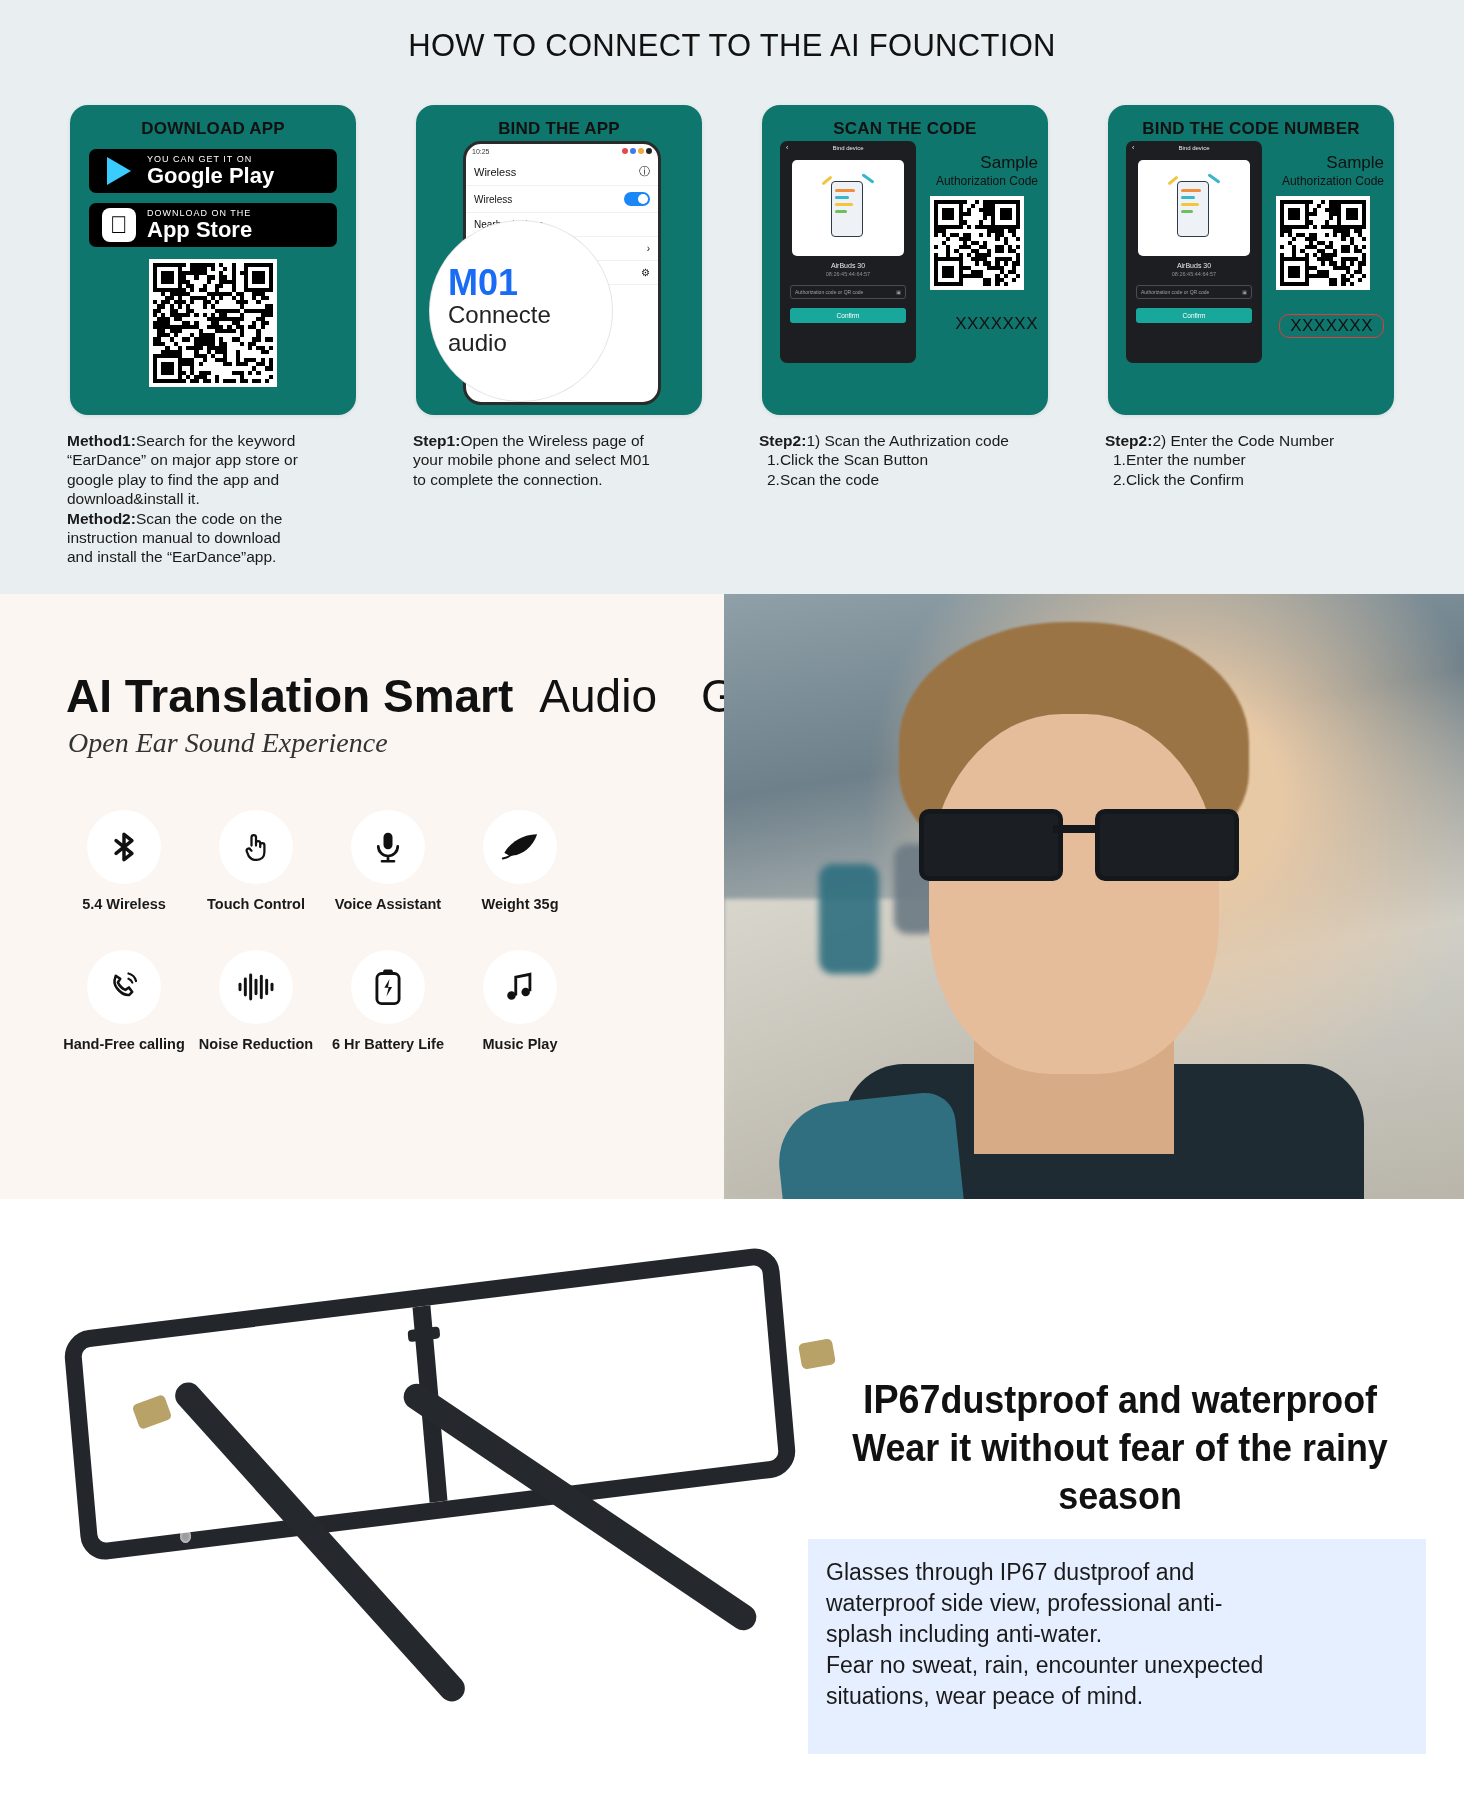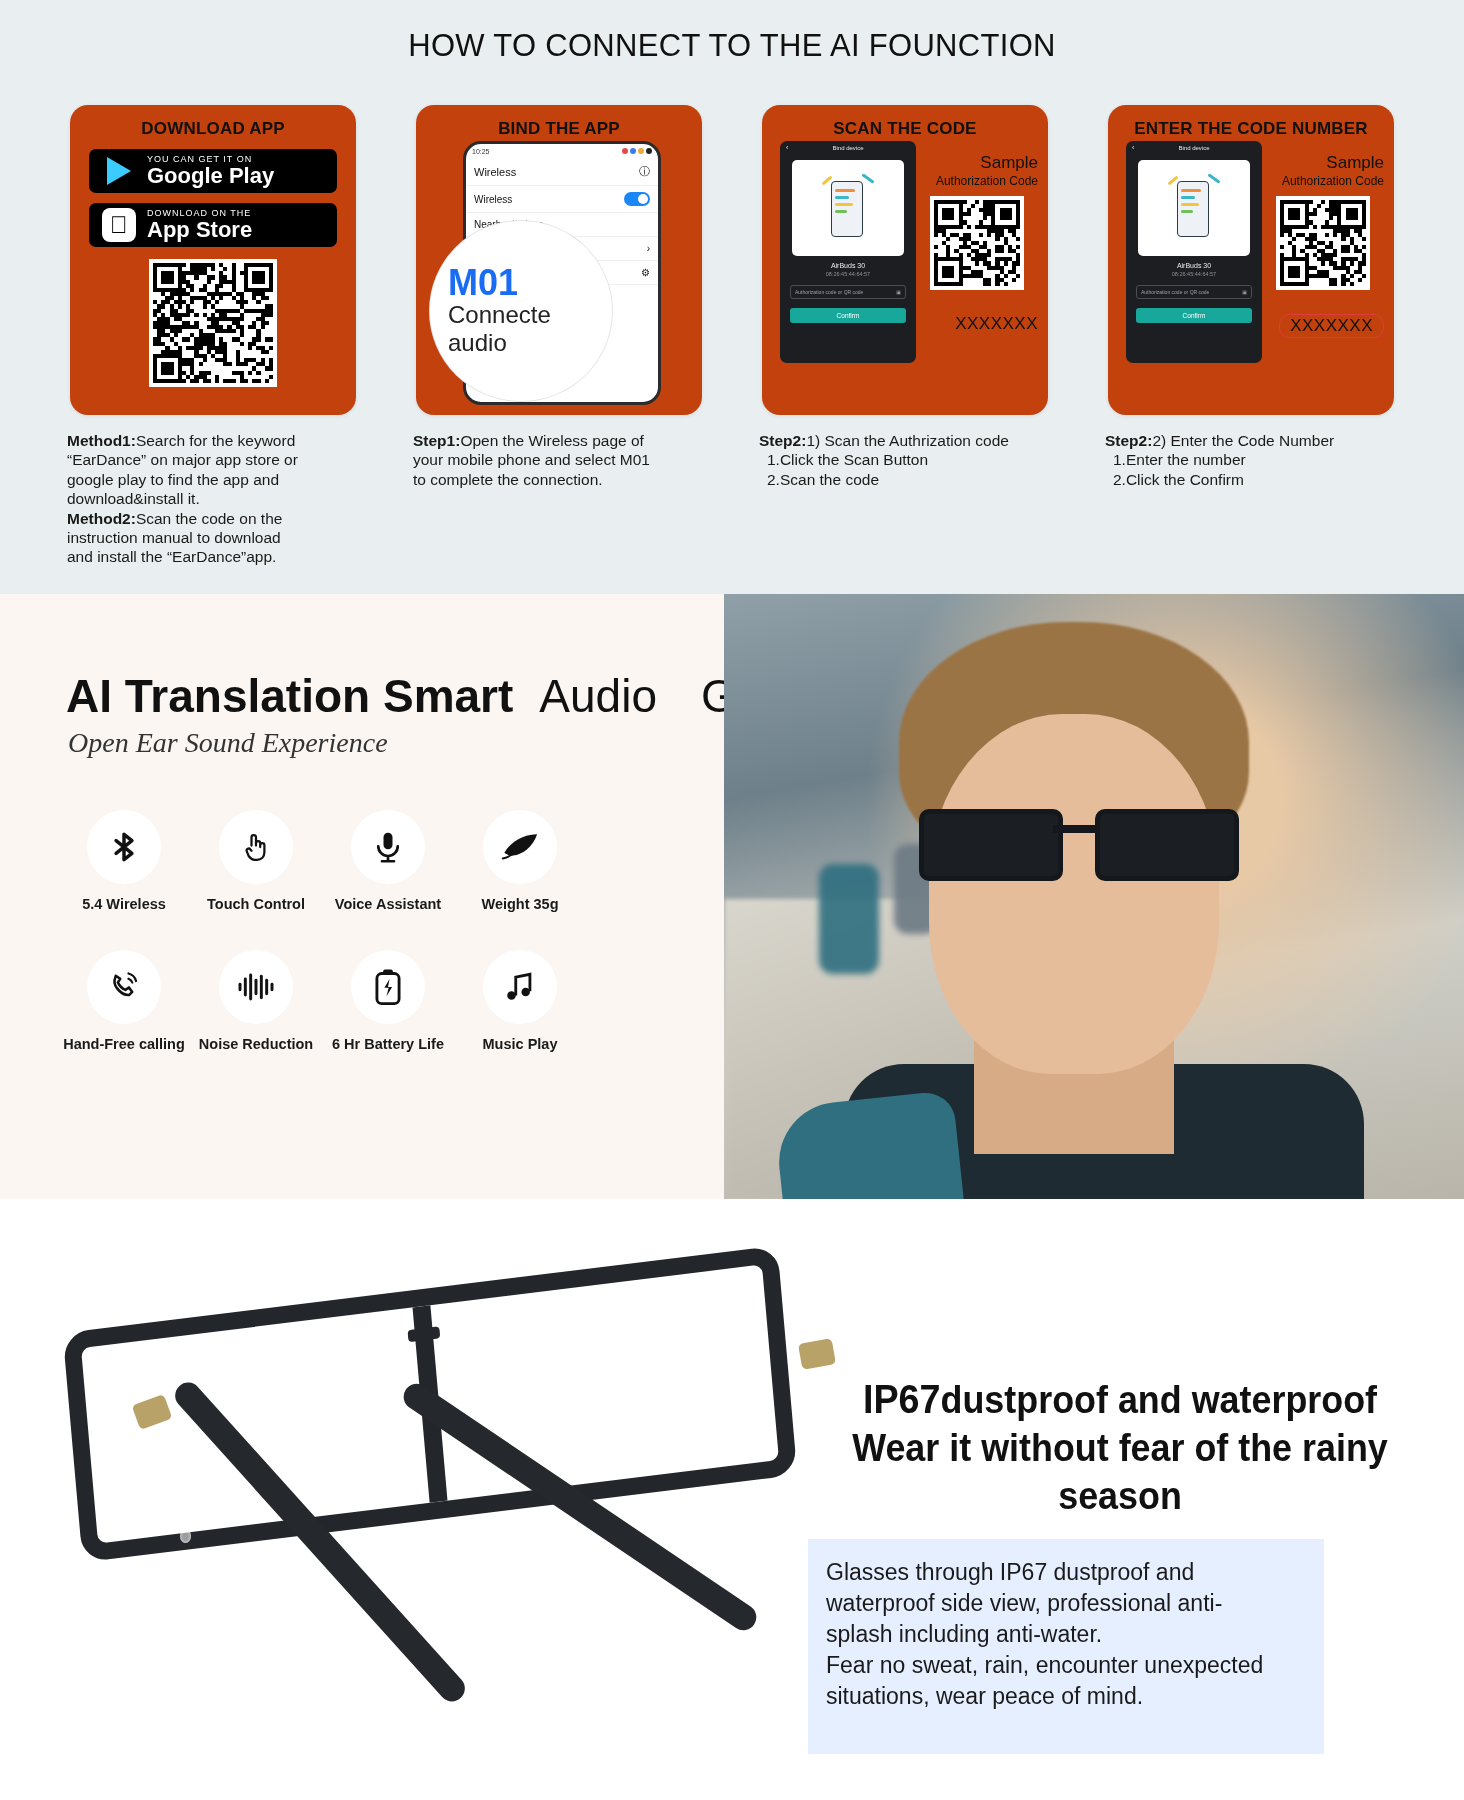--- a/index.html
+++ b/index.html
@@ -38,21 +38,21 @@
     width: 1464px;
     display: flex;
     justify-content: center;
     gap: 0;
   }
   .card-col { width: 346px; position: relative; }
   .card-box {
     margin: 0 auto;
     width: 286px;
     height: 310px;
-    background: #c2410c;
+    background: #0f766e;
     border-radius: 18px;
     box-shadow: 0 1px 4px rgba(0,0,0,.08);
     position: relative;
     overflow: hidden;
   }
   .card-head {
     text-align: center;
     font-size: 17px;
     font-weight: bold;
     color: #111;
@@ -353,21 +353,21 @@
     font-weight: bold;
     font-size: 39px;
     color: #111;
     line-height: 1.22;
     transform: scaleX(.92);
     transform-origin: center;
   }
   .ip-headline .ip-big { font-size: 41px; }
   .ip-note {
     position: absolute; left: 808px; top: 340px;
-    width: 516px; height: 215px;
+    width: 618px; height: 215px;
     background: #e6efff;
     padding: 18px 16px 0 18px;
     box-sizing: border-box;
     font-size: 23px;
     color: #1a1a1a;
     line-height: 1.35;
   }
 </style>
 </head>
 <body>
@@ -1780,21 +1780,21 @@
       </div>
       <div class="card-caption">
           <div><b>Step2:</b>1) Scan the Authrization code</div>
           <div style="padding-left: 8px;">1.Click the Scan Button</div>
           <div style="padding-left: 8px;">2.Scan the code</div>
         </div>
     </div>
 
     <div class="card-col">
       <div class="card-box">
-        <div class="card-head">ENTER THE CODE NUMBER</div>
+        <div class="card-head">BIND THE CODE NUMBER</div>
         <div class="appscreen">
           <div class="as-top">
             <span class="back">‹</span>
             <span>Bind device</span>
           </div>
           <div class="as-card">
             <div class="as-illust">
               <div class="ph"></div>
               <div class="ln" style="left:22px;top:18px;width:20px;background:#ef8f3c"></div>
               <div class="ln" style="left:22px;top:25px;width:14px;background:#3ab6c9"></div>

